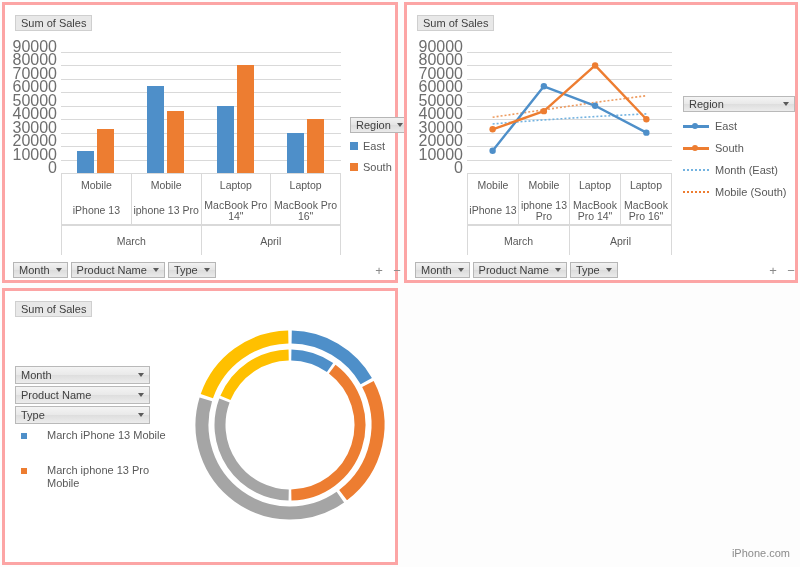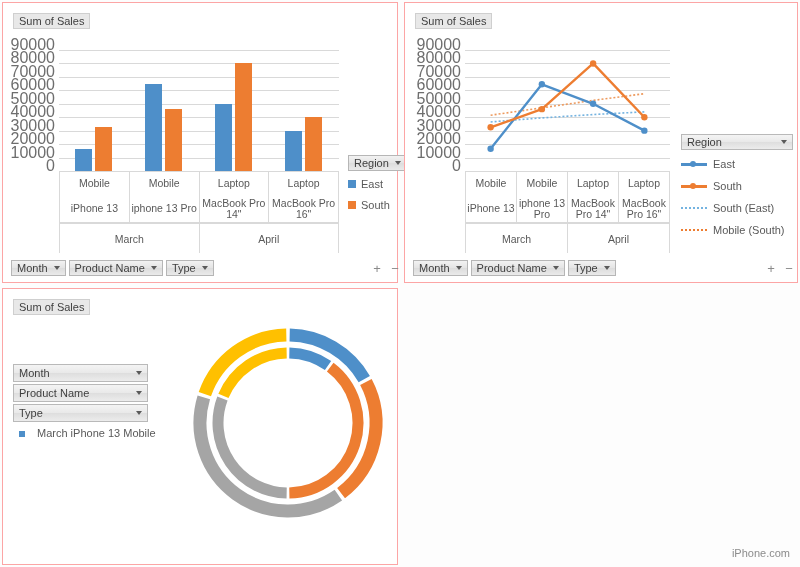--- a/index.html
+++ b/index.html
@@ -8,21 +8,21 @@
     background:#ffffff;
     font-family:"Liberation Sans", sans-serif;
     font-size:11px;
     color:#595959;
     position:relative;
     overflow:hidden;
   }
   .canvas{position:absolute;left:0;top:0;width:800px;height:567px;background:#fdfdfd;}
 
   
-  .panel{position:absolute;background:#ffffff;border:1px solid #fca5a5;box-sizing:border-box;text-decoration:underline;}
+  .panel{position:absolute;background:#ffffff;border:3px solid #fca5a5;box-sizing:border-box;text-decoration:underline;}
   #panel-bar  {left:2px;  top:2px;   width:396px; height:281px;}
   #panel-line {left:404px;top:2px;   width:394px; height:281px;}
   #panel-pie  {left:2px;  top:288px; width:396px; height:277px;}
 
   
   .field-btn{
     display:inline-flex;align-items:center;gap:4px;
     background:linear-gradient(to bottom,#f2f2f2 0%,#e4e4e4 50%,#dcdcdc 51%,#eaeaea 100%);
     border:1px solid #b6b6b6;
     color:#3f3f3f;
@@ -51,21 +51,21 @@
   .bar.south{background:#ed7d31;}
 
   
   .cat-table{position:absolute;border:1px solid #d9d9d9;border-right:none;box-sizing:border-box;display:flex;}
   .cat-col{flex:1;border-right:1px solid #d9d9d9;box-sizing:border-box;display:flex;flex-direction:column;}
   .cat-cell{display:flex;align-items:center;justify-content:center;text-align:center;font-size:10.5px;color:#595959;line-height:11px;padding:0 1px;box-sizing:border-box;}
   .grp-row{position:absolute;left:0;right:0;display:flex;border-top:1px solid #d9d9d9;box-sizing:border-box;}
   .grp-cell{display:flex;align-items:center;justify-content:center;font-size:10.5px;color:#595959;border-right:1px solid #d9d9d9;box-sizing:border-box;}
 
   
-  .legend{position:absolute;margin-top:40px;}
+  .legend{position:absolute;}
   .legend-row{display:flex;align-items:center;gap:5px;margin-bottom:9px;font-size:11px;color:#595959;}
   .sw{width:8px;height:8px;display:inline-block;}
   .sw.east{background:#4e8fc9;}
   .sw.south{background:#ed7d31;}
 
   .legend-line{display:flex;align-items:center;gap:6px;margin-bottom:10px;font-size:11px;color:#595959;}
   .lmark{width:26px;height:10px;position:relative;display:inline-block;}
   .lmark .ln{position:absolute;left:0;right:0;top:4px;height:2.5px;}
   .lmark .dot{position:absolute;left:9px;top:2px;width:6px;height:6px;border-radius:50%;}
   .lmark .dash{position:absolute;left:0;right:0;top:4px;height:0;border-top:2px dotted;}
@@ -77,21 +77,21 @@
 
   
   .slicer{
     width:135px;height:18px;box-sizing:border-box;
     background:linear-gradient(to bottom,#f4f4f4 0%,#e9e9e9 48%,#dedede 52%,#ececec 100%);
     border:1px solid #b9b9b9;
     display:flex;align-items:center;justify-content:space-between;
     padding:0 5px;font-size:11px;color:#3f3f3f;margin-bottom:2px;
   }
 
-  .pie-legend-row{display:flex;align-items:flex-start;gap:12px;font-size:11px;color:#595959;line-height:13px;}
+  .pie-legend-row{display:flex;align-items:flex-start;gap:20px;font-size:11px;color:#595959;line-height:13px;}
   .pie-legend-row .sq{width:6px;height:6px;margin-top:4px;flex:0 0 auto;}
 
   .watermark{position:absolute;right:10px;bottom:8px;font-size:11px;color:#8c8c8c;}
 </style>
 </head>
 <body>
 
 <div class="canvas">
 
   <div class="panel" id="panel-bar">
@@ -280,21 +280,21 @@
         <span class="lmark">
           <span class="ln" style="background:#ed7d31;"></span>
           <span class="dot" style="background:#ed7d31;"></span>
         </span>
         <span>South</span>
       </div>
       <div class="legend-line">
         <span class="lmark">
           <span class="dash" style="border-color:#74b3e0;"></span>
         </span>
-        <span>South (East)</span>
+        <span>Month (East)</span>
       </div>
       <div class="legend-line">
         <span class="lmark">
           <span class="dash" style="border-color:#ed7d31;"></span>
         </span>
         <span>Mobile (South)</span>
       </div>
     </div>
 
     <div class="toolbar" style="left:8px;top:257px;">
@@ -335,20 +335,24 @@
       <div class="slicer">
         <span>Type</span>
         <span class="caret"></span>
       </div>
     </div>
 
     <div style="position:absolute;left:16px;top:138px;width:160px;">
       <div class="pie-legend-row" style="margin-bottom:22px;">
         <span class="sq" style="background:#4e8fc9;"></span>
         <span>March iPhone 13 Mobile</span>
+      </div>
+      <div class="pie-legend-row">
+        <span class="sq" style="background:#ed7d31;"></span>
+        <span style="width:120px;display:inline-block;">March iphone 13 Pro Mobile</span>
       </div>
     </div>
 
     <svg id="pie-svg" style="position:absolute;left:175px;top:22px;" width="220" height="225" viewBox="0 0 220 225">
         <path d="M 111.6893749311727 24.016217333295316 A 88 88 0 0 1 186.28691390633304 68.13307890166294" fill="none" stroke="#4e8fc9" stroke-width="13"></path>
         <path d="M 187.9146390663886 71.09389997623347 A 88 88 0 0 1 163.08230292158487 182.18738573662012" fill="none" stroke="#ed7d31" stroke-width="13"></path>
         <path d="M 160.34883686320543 184.17336507689197 A 88 88 0 0 1 25.800404602930556 86.41820696335377" fill="none" stroke="#a5a5a5" stroke-width="13"></path>
         <path d="M 26.844495730137282 83.20482488983885 A 88 88 0 0 1 108.31062506882724 24.016217333295316" fill="none" stroke="#ffc000" stroke-width="13"></path>
         <path d="M 111.34382096797827 42.0129001514849 A 70 70 0 0 1 150.05021114118614 54.58936868883595" fill="none" stroke="#4e8fc9" stroke-width="11"></path>
         <path d="M 152.22455914216977 56.16912498223401 A 70 70 0 0 1 111.34382096797827 181.9870998485151" fill="none" stroke="#ed7d31" stroke-width="11"></path>

